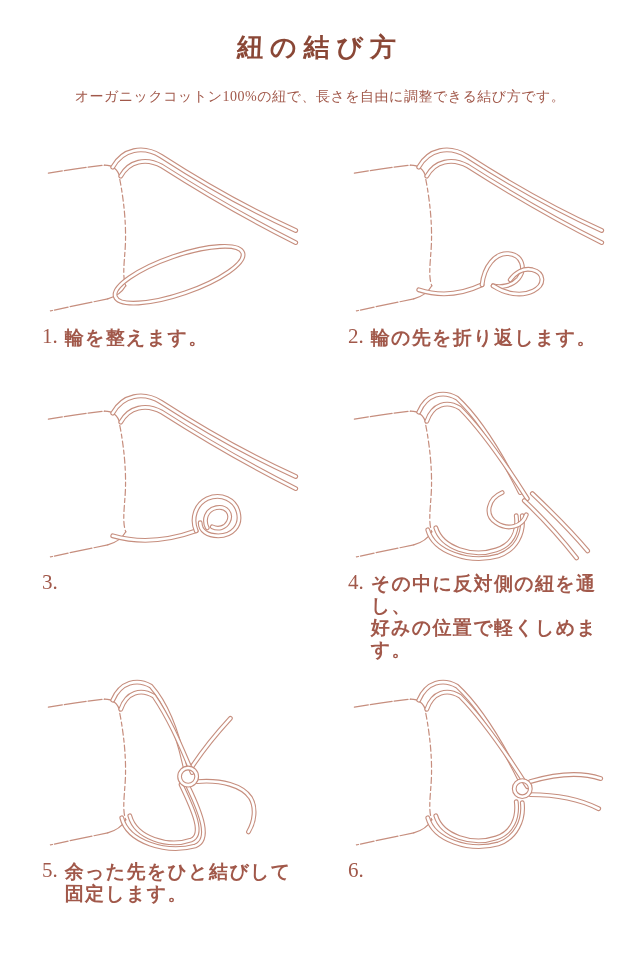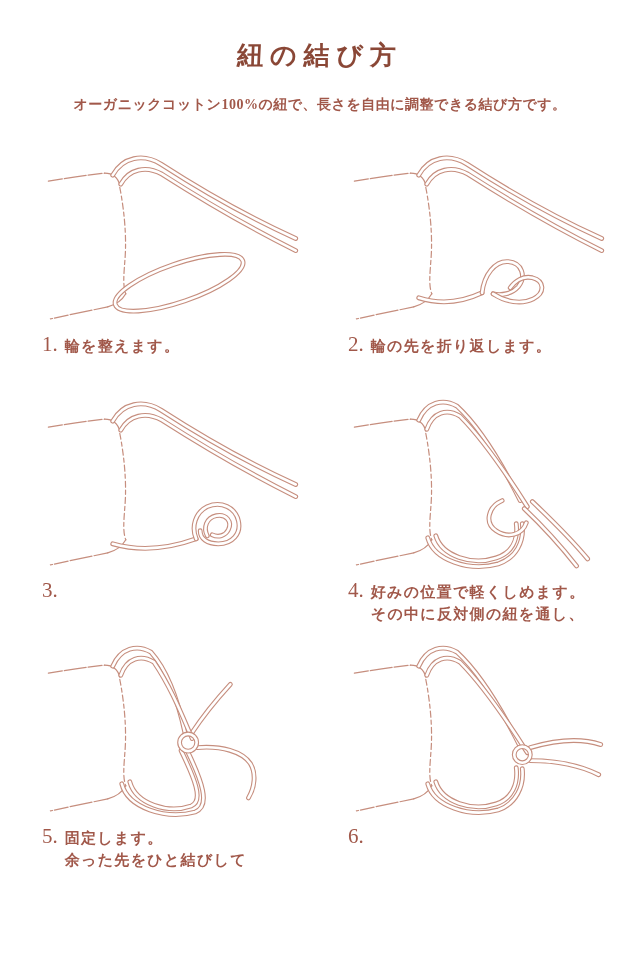--- a/index.html
+++ b/index.html
@@ -6,33 +6,33 @@
   .sheet{
     position:relative;
     width:640px;height:954px;
     background:var(--background,#ffffff);
     font-family:"Liberation Serif","DejaVu Serif",serif;
     overflow:hidden;
     box-sizing:border-box;
     padding-top:30px;
   }
   h1.title{
-    margin:8px;
+    margin:0;
     text-align:center;
     font-size:26px;
     font-weight:600;
     letter-spacing:7px;
     color:var(--title-text,#8a4736);
   }
   .intro{
     margin-top:20px;
     text-align:center;
     color:var(--body-text,#a1584a);
     font-size:14px;
-    font-weight:700;
+    font-weight:400;
     letter-spacing:0.5px;
   }
   .intro p{margin:0;line-height:23.5px;}
   .grid{
     margin-top:26px;
     display:grid;
     grid-template-columns:1fr 1fr;
     column-gap:28px;
     row-gap:8px;
     padding:0 28px;
@@ -47,21 +47,21 @@
     min-height:48px;
     color:var(--body-text,#a1584a);
   }
   .cap .num{
     font-size:21px;
     line-height:22px;
     font-weight:500;
     margin-right:7px;
   }
   .cap .txt{
-    font-size:15px;
+    font-size:19px;
     font-weight:600;
     letter-spacing:1.3px;
     line-height:22px;
     padding-top:2px;
   }
   .cap .txt span{display:block;}
   
   .thin{fill:none;stroke:var(--line-art,#c68e7e);stroke-width:1.2;stroke-linecap:round;}
   .d1{stroke-dasharray:14 2 22 2;}
   .d2{stroke-dasharray:6 3 4 3;}
@@ -172,22 +172,22 @@
         <path class="co" d="M92,40 C98,23 112,19 125,27 C149,51 173,87 192,117"></path>
         <path class="ci" d="M92,40 C98,23 112,19 125,27 C149,51 173,87 192,117"></path>
         <path class="co" d="M189,119 C208,137 226,157 241,176"></path>
         <path class="ci" d="M189,119 C208,137 226,157 241,176"></path>
         <path class="co" d="M197,112 C217,131 237,151 252,169"></path>
         <path class="ci" d="M197,112 C217,131 237,151 252,169"></path>
       </svg>
       <figcaption class="cap">
         <span class="num">4.</span>
         <span class="txt">
+          <span>その中に反対側の紐を通し、</span>
           <span>好みの位置で軽くしめます。</span>
-          <span>その中に反対側の紐を通し、</span>
         </span>
       </figcaption>
     </figure>
 
     <figure class="cell">
       <svg viewBox="0 0 270 185" aria-hidden="true">
         <path class="thin d1" d="M20,38 C44,34 58,32 76,30"></path>
         <path class="thin" d="M76,30 C84,30 89,34 91,42"></path>
         <path class="thin d2" d="M91,44 C96,70 98,96 96,118 C95,132 94,142 97,150"></path>
         <path class="thin" d="M97,150 C93,157 87,161 79,163"></path>
@@ -203,22 +203,22 @@
         <path class="co" d="M84,31 C92,13 108,9 122,17 C139,36 150,70 156,98"></path>
         <path class="ci" d="M84,31 C92,13 108,9 122,17 C139,36 150,70 156,98"></path>
         <path class="co" d="M92,40 C98,23 112,19 125,27 C142,52 153,80 163,103"></path>
         <path class="ci" d="M92,40 C98,23 112,19 125,27 C142,52 153,80 163,103"></path>
         <circle class="co" cx="159" cy="107" r="8.5"></circle>
         <circle class="ci" cx="159" cy="107" r="8.5"></circle>
       </svg>
       <figcaption class="cap">
         <span class="num">5.</span>
         <span class="txt">
+          <span>余った先をひと結びして</span>
           <span>固定します。</span>
-          <span>余った先をひと結びして</span>
         </span>
       </figcaption>
     </figure>
 
     <figure class="cell">
       <svg viewBox="0 0 270 185" aria-hidden="true">
         <path class="thin d1" d="M20,38 C44,34 58,32 76,30"></path>
         <path class="thin" d="M76,30 C84,30 89,34 91,42"></path>
         <path class="thin d2" d="M91,44 C96,70 98,96 96,118 C95,132 94,142 97,150"></path>
         <path class="thin" d="M97,150 C93,157 87,161 79,163"></path>

